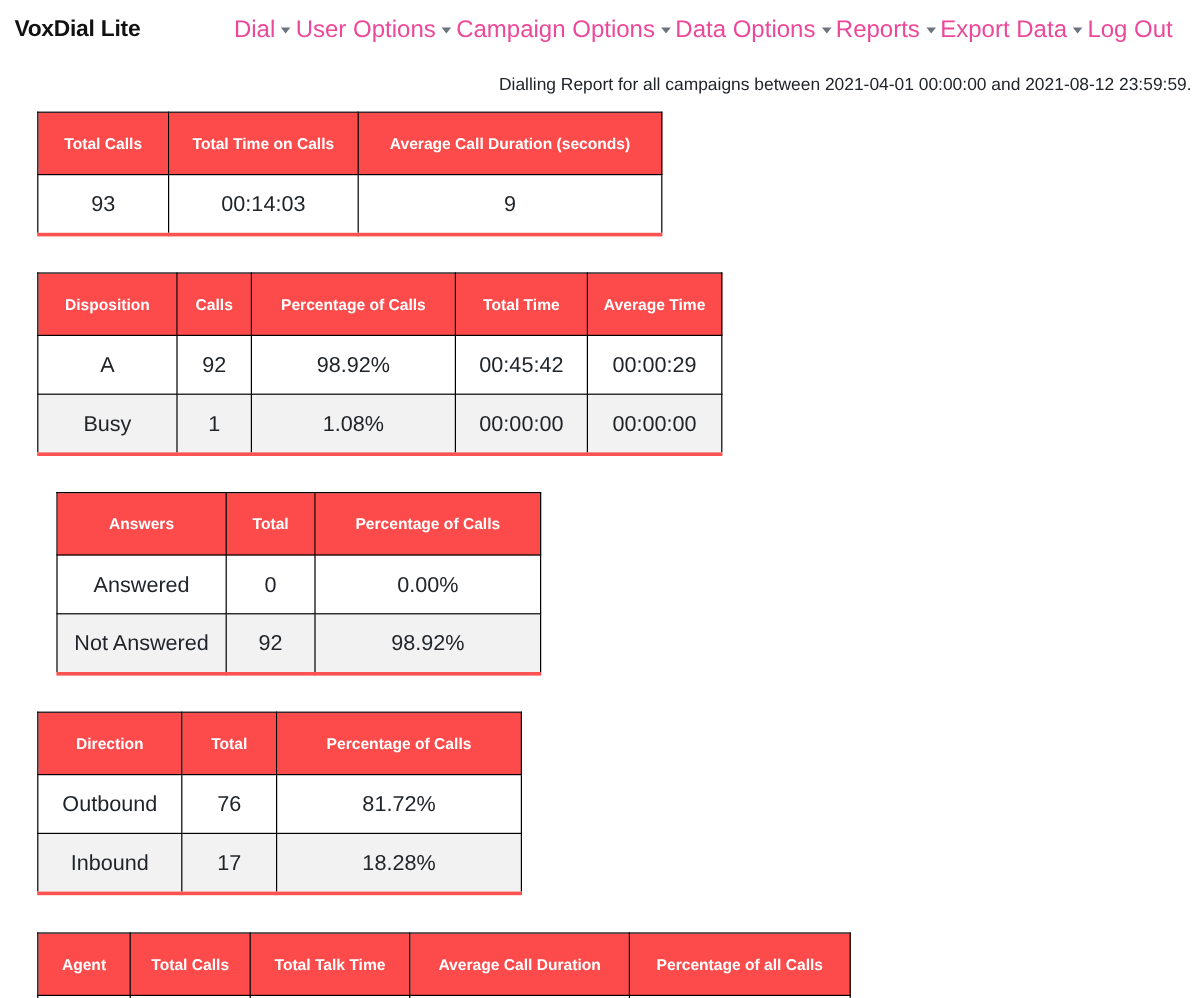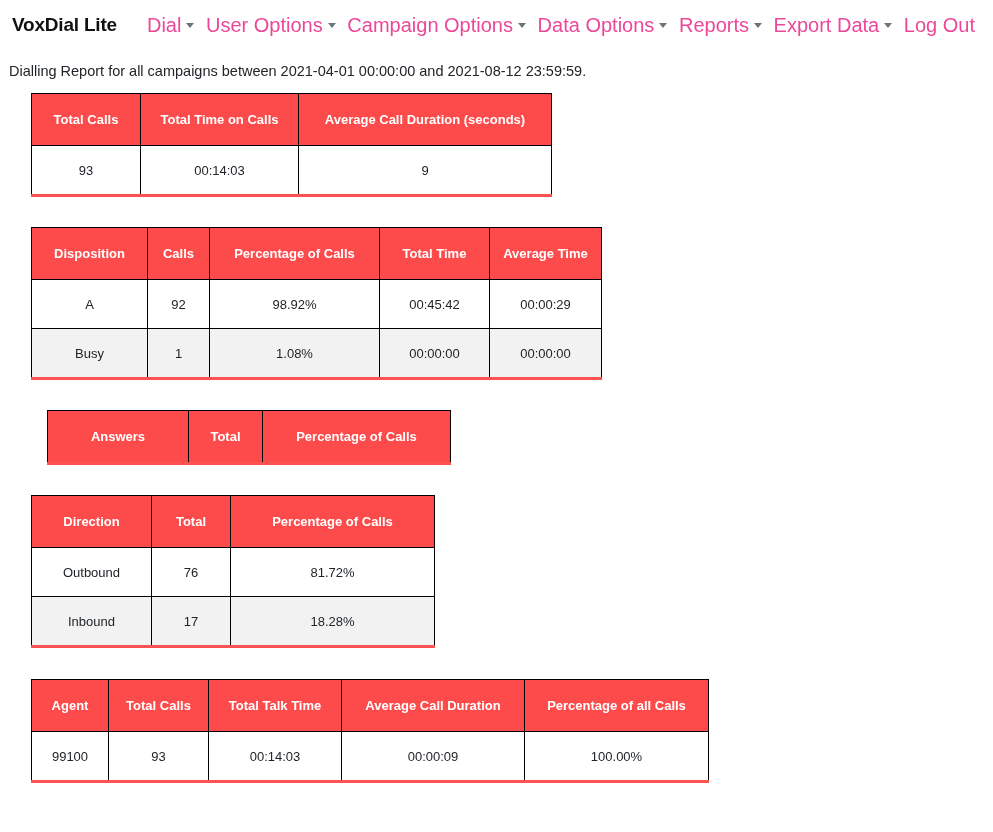--- a/index.html
+++ b/index.html
@@ -16,20 +16,21 @@
   }
 
   
   .navbar {
     display: flex;
     align-items: center;
     height: 50px;
     padding: 0 10px 0 12px;
     background: #ffffff;
     box-sizing: border-box;
+    gap: 48px;
   }
   .brand {
     font-size: 19px;
     font-weight: bold;
     color: #111111;
     letter-spacing: -0.2px;
     white-space: nowrap;
     margin-right: 28px;
     cursor: pointer;
   }
@@ -58,20 +59,21 @@
     border-right: 4.5px solid transparent;
     border-top: 5px solid #6c757d;
   }
 
   
   .report-line {
     font-size: 14.5px;
     color: #212529;
     padding: 13px 0 0 9px;
     white-space: nowrap;
+    text-align: right;
   }
 
   
   .tables-area {
     padding-left: 31px;
     padding-top: 14px;
   }
   .rpt-table {
     border-collapse: collapse;
     border-bottom: 3px solid #fc5252;
@@ -87,21 +89,21 @@
     border: 1px solid #000000;
     height: 47px;
     padding: 2px 10px;
     text-align: center;
     vertical-align: middle;
     white-space: nowrap;
   }
   .rpt-table td {
     border: 1px solid #000000;
     border-top: none;
-    font-size: 13px;
+    font-size: 18px;
     color: #212529;
     height: 44px;
     padding: 2px 8px;
     text-align: center;
     vertical-align: middle;
     white-space: nowrap;
   }
   .rpt-table tbody tr:nth-child(even) td {
     background: #f2f2f2;
   }
@@ -243,20 +245,30 @@
         <col>
       </colgroup>
       <thead>
         <tr>
           <th>Answers</th>
           <th>Total</th>
           <th>Percentage of Calls</th>
         </tr>
       </thead>
       <tbody>
+        <tr>
+          <td>Answered</td>
+          <td>0</td>
+          <td>0.00%</td>
+        </tr>
+        <tr>
+          <td>Not Answered</td>
+          <td>92</td>
+          <td>98.92%</td>
+        </tr>
       </tbody>
     </table>
     <table class="rpt-table t-direction">
       <colgroup>
         <col>
         <col>
         <col>
       </colgroup>
       <thead>
         <tr>

